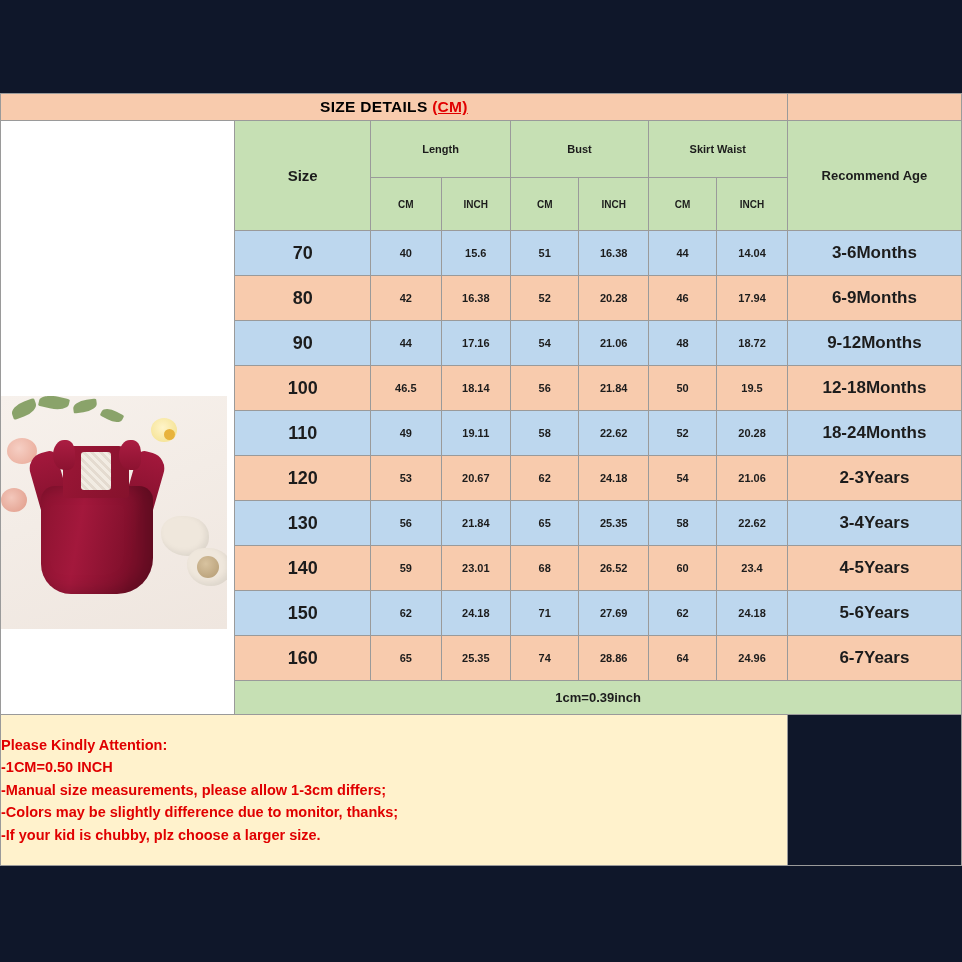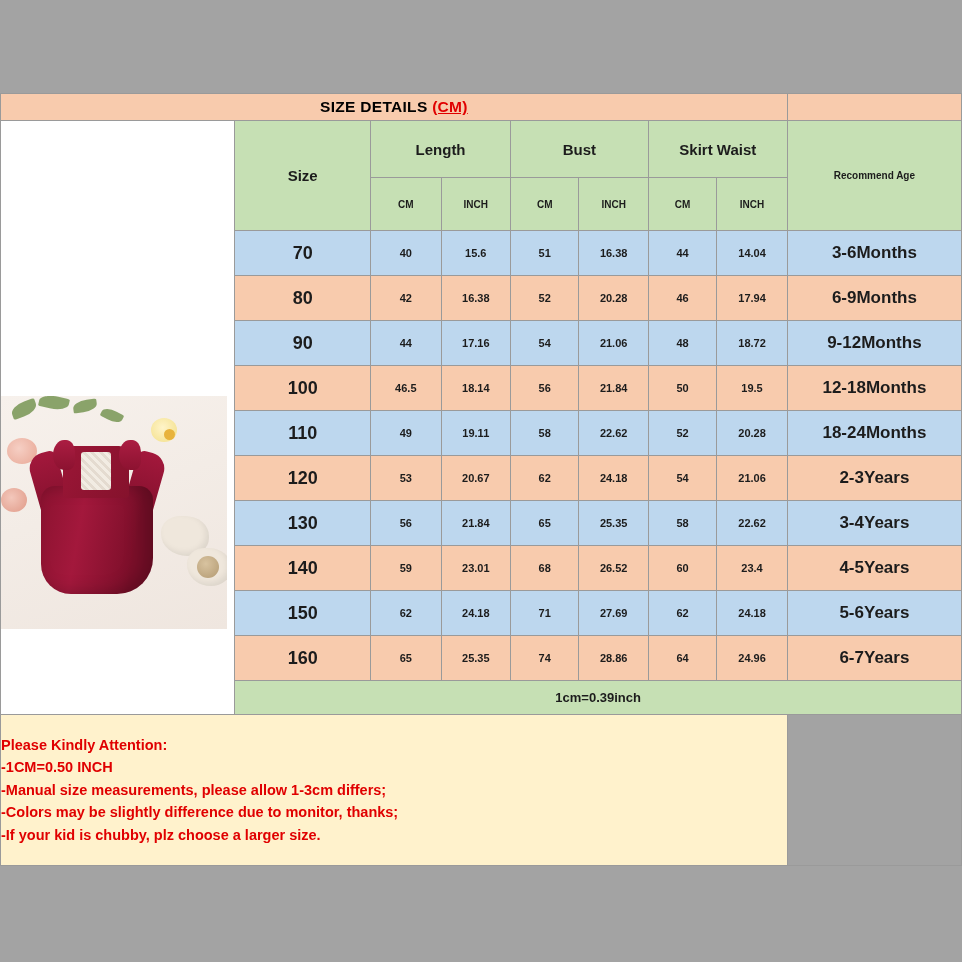--- a/index.html
+++ b/index.html
@@ -7,21 +7,21 @@
     padding: 0;
     background: #ffffff;
     width: 962px;
     height: 962px;
     font-family: "Liberation Sans", sans-serif;
   }
   #sheet {
     position: relative;
     width: 962px;
     height: 962px;
-    background: #a3a3a3;
+    background: #0f172a;
   }
   .chart-wrap {
     position: absolute;
     left: 0;
     top: 93px;
     width: 962px;
   }
   table.size-table {
     border-collapse: collapse;
     table-layout: fixed;
@@ -55,28 +55,28 @@
     letter-spacing: .3px;
   }
   .title-row td.title-blank { background: #f8cbad; }
   .title-text { color: #000; }
   .title-cm { color: #e00000; text-decoration: underline; }
 
   .green { background: #c6e0b4; }
   .blue  { background: #bdd7ee; }
   .peach { background: #f8cbad; }
 
-  .hdr-group td { height: 56px; font-size: 15px; }
+  .hdr-group td { height: 56px; font-size: 11px; }
   .hdr-unit td  { height: 52px; font-size: 10px; }
 
   td.size-label-cell {
     font-size: 15px;
   }
   td.age-head-cell {
-    font-size: 10px;
+    font-size: 13px;
   }
 
   tr.data-row td { height: 44px; }
   td.size-cell  { font-size: 18px; margin-left: 32px; }
   td.num-cell   { font-size: 11px; }
   td.age-cell   { font-size: 17px; }
 
   .conv-row td {
     height: 33px;
     font-size: 13px;

